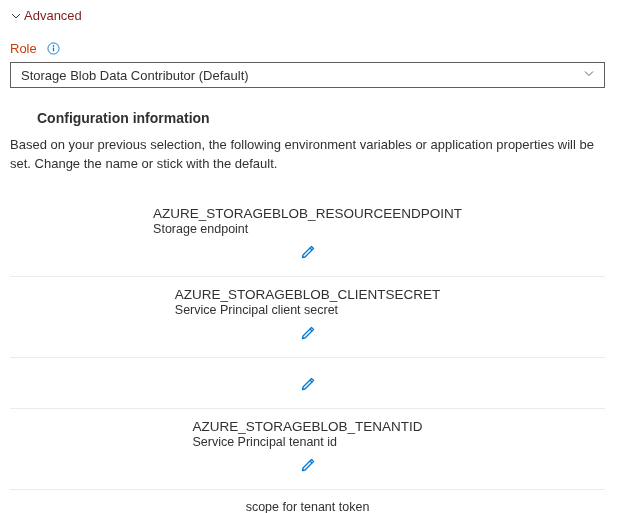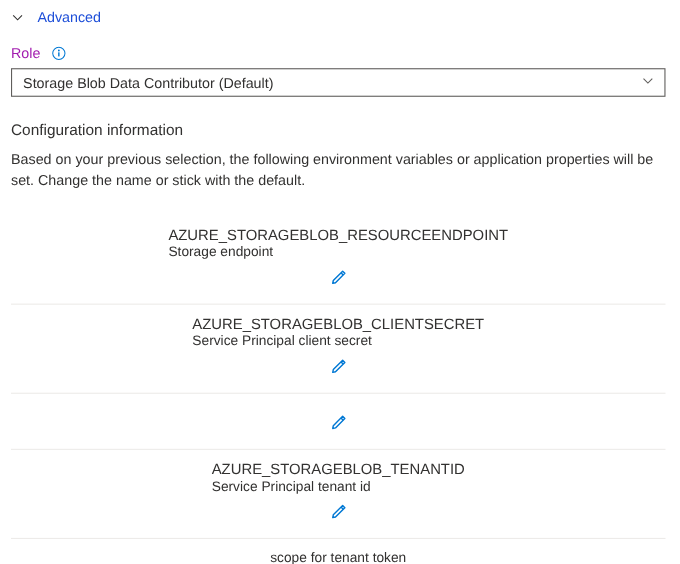--- a/index.html
+++ b/index.html
@@ -11,39 +11,39 @@
       font-family: "Segoe UI", -apple-system, BlinkMacSystemFont, sans-serif;
       font-size: 13px;
       color: #323130;
       background: #ffffff;
       width: 618px;
       padding: 8px 10px;
     }
     .advanced-header {
       display: flex;
       align-items: center;
-      gap: 12px;
-      font-size: 13px;
-      color: #1d4ed8;
+      gap: 2px;
+      font-size: 13px;
+      color: #7f1d1d;
       margin-bottom: 18px;
       cursor: pointer;
     }
     .chevron {
       display: inline-flex;
       align-items: center;
     }
     .role-row {
       display: flex;
       align-items: center;
       gap: 10px;
       margin-bottom: 6px;
     }
     .role-label {
       font-size: 13px;
-      color: #a21caf;
+      color: #c2410c;
     }
     .info-icon {
       display: inline-flex;
       align-items: center;
       color: #0078d4;
     }
     .select-wrap {
       position: relative;
       width: 595px;
       margin-bottom: 22px;
@@ -65,21 +65,22 @@
       position: absolute;
       right: 10px;
       top: 50%;
       transform: translateY(-50%);
       pointer-events: none;
     }
     .config-title {
       font-size: 14px;
       color: #323130;
       margin-bottom: 10px;
-      font-weight: 400;
+      font-weight: 700;
+      margin-left: 27px;
     }
     .config-desc {
       font-size: 13px;
       color: #323130;
       line-height: 1.45;
       margin-bottom: 22px;
       max-width: 590px;
     }
     .config-item {
       display: flex;

